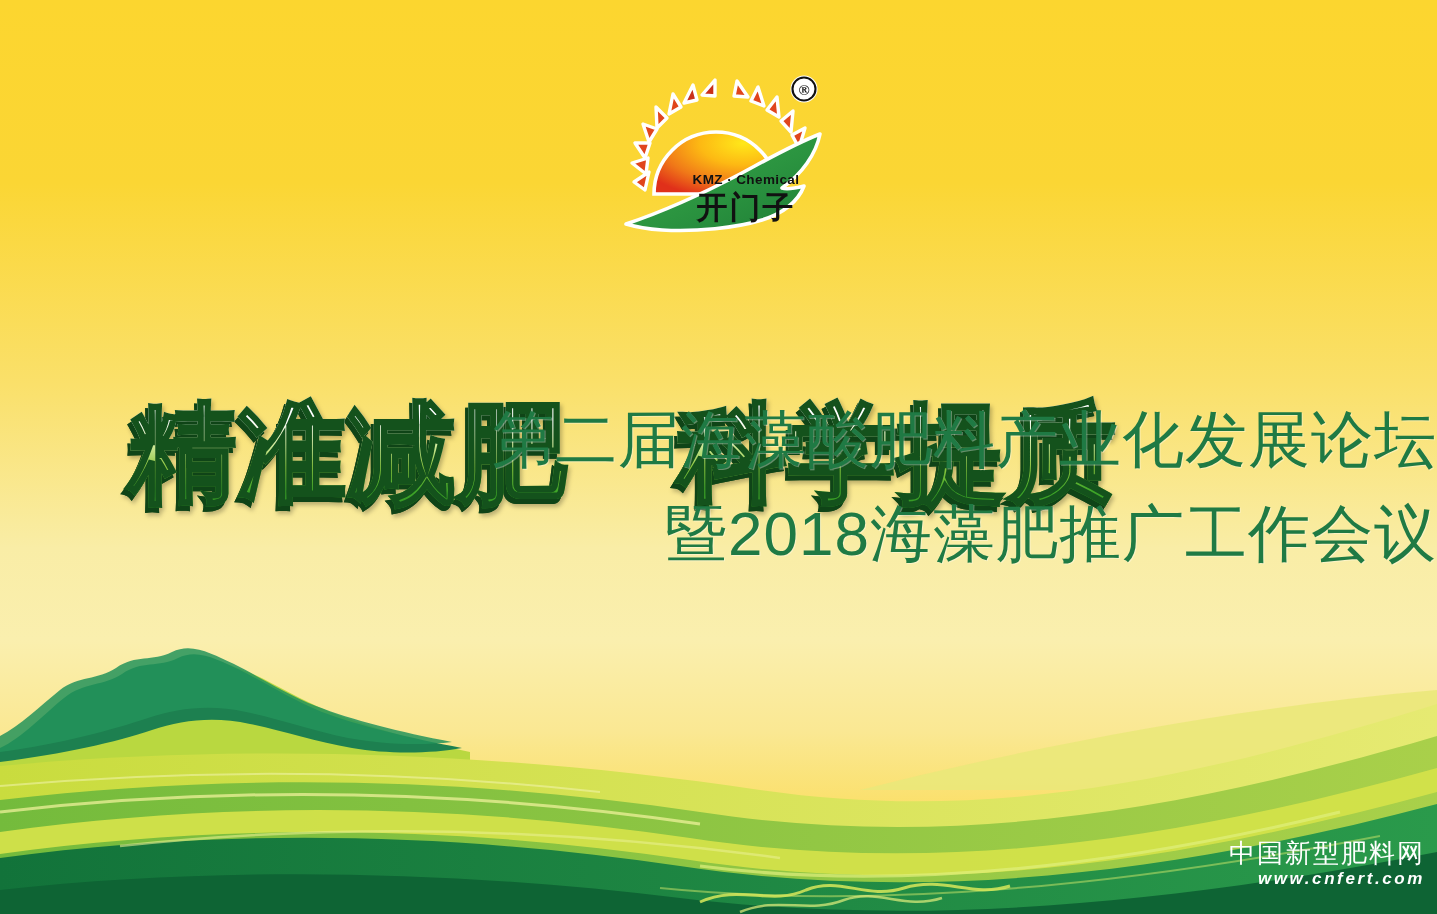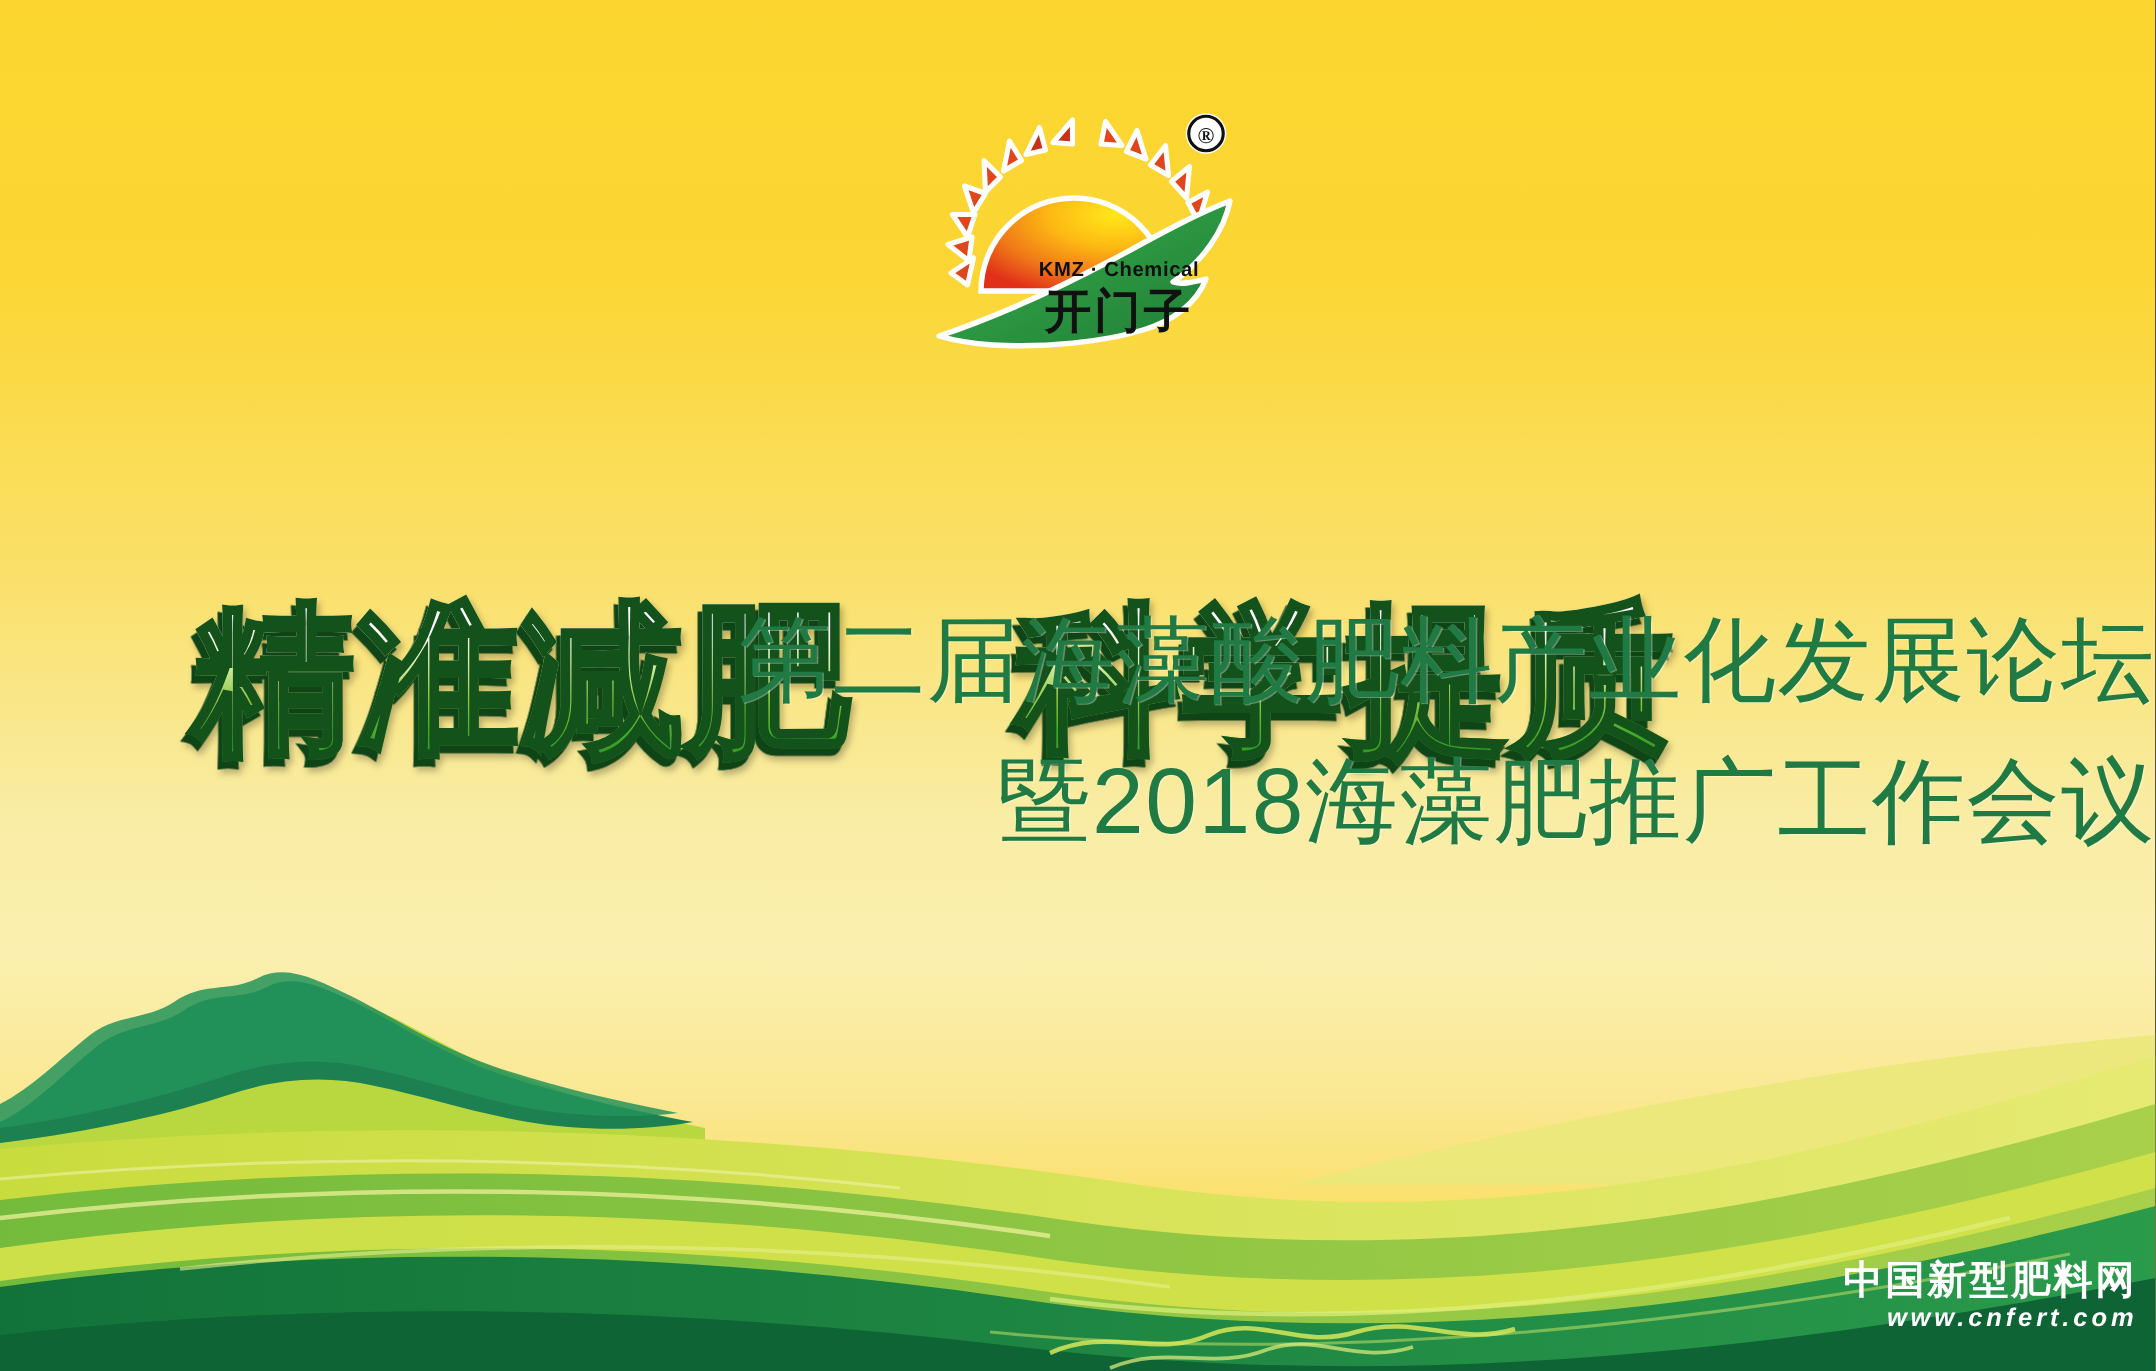--- a/index.html
+++ b/index.html
@@ -41,21 +41,21 @@
 
   
   .orgs{position:absolute;left:404px;top:586px;width:760px;}
   .org-line{
     color:#1d6b3a;font-size:23px;line-height:32.5px;white-space:pre;
     letter-spacing:.5px;
   }
 
   
   .watermark{position:absolute;right:12px;bottom:24px;text-align:right;color:#ffffff;}
-  .wm-cn{font-size:26px;font-weight:bold;letter-spacing:2px;line-height:1.12;text-align:right;}
+  .wm-cn{font-size:26px;font-weight:normal;letter-spacing:2px;line-height:1.12;text-align:right;}
   .wm-url{font-size:17px;letter-spacing:2.6px;line-height:1.3;font-weight:bold;font-style:italic;}
 </style>
 </head>
 <body>
 
 <div class="banner">
 
   <div class="scene">
     <svg width="1437" height="914" viewBox="0 0 1437 914" preserveAspectRatio="none">
       <defs>

